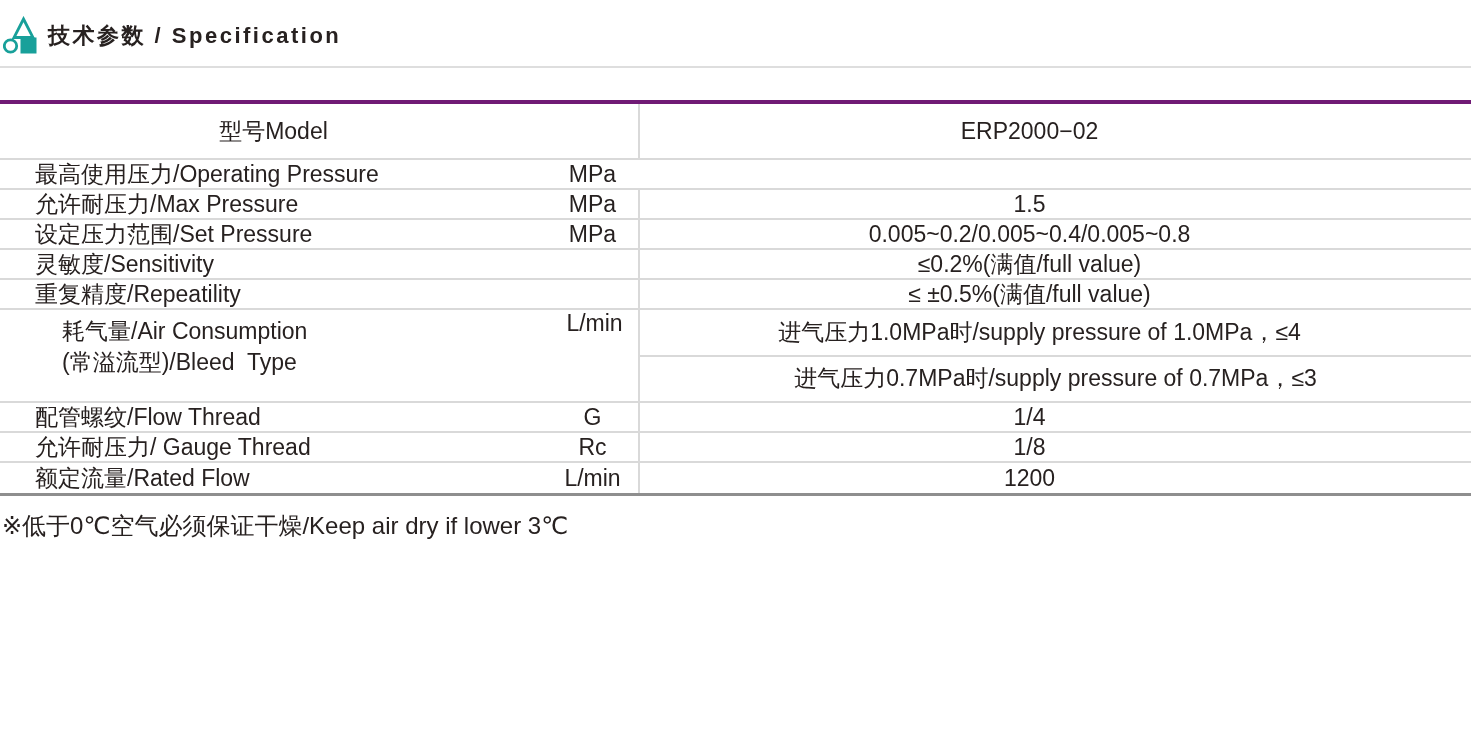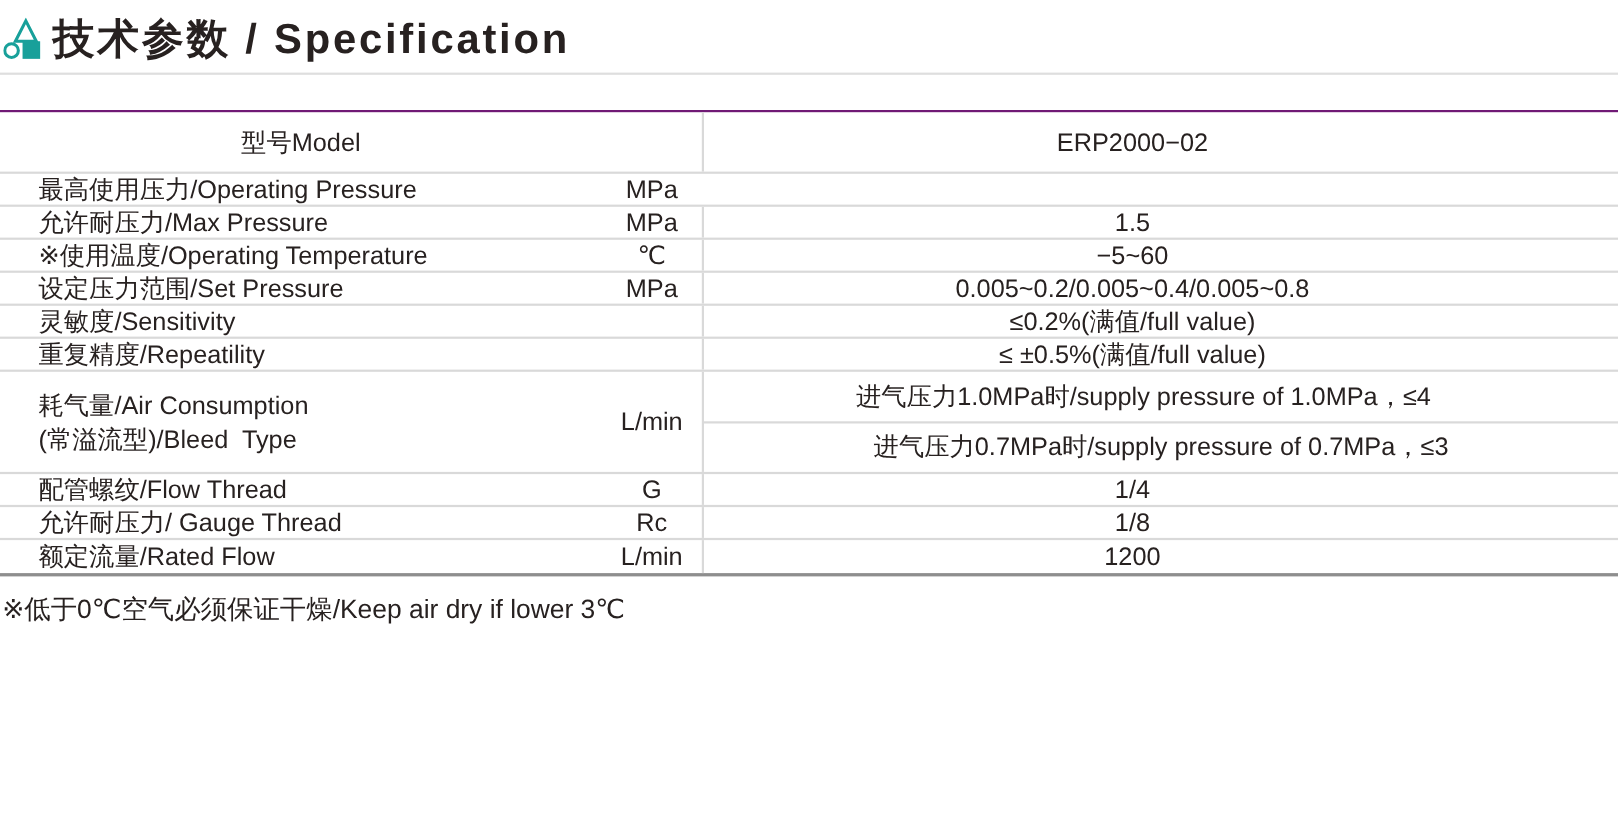--- a/index.html
+++ b/index.html
@@ -15,36 +15,36 @@
   
   .header {
     display: flex;
     align-items: center;
     gap: 9px;
     padding: 15px 0 0 3px;
     height: 41px;
   }
   .shapes-icon { width: 36px; height: 40px; flex: 0 0 auto; }
   .page-title {
-    font-size: 38px;
+    font-size: 22px;
     font-weight: bold;
     letter-spacing: 2.5px;
     white-space: nowrap;
   }
   .header-rule {
     margin: 10px 0 0 0;
     border: none;
     border-top: 2px solid #dedede;
     width: 100%;
   }
   
   .spec-table {
     margin-top: 32px;
     width: 100%;
-    border-top: 2px solid #701a75;
+    border-top: 4px solid #701a75;
     border-bottom: 3px solid #8e8e8e;
     box-sizing: border-box;
     font-size: 23px;
   }
   .t-row {
     display: flex;
     align-items: center;
     height: 30px;
     border-bottom: 2px solid #d9d9d9;
     box-sizing: border-box;
@@ -72,22 +72,23 @@
     text-align: center;
     border-left: 2px solid #d9d9d9;
     padding-right: 52px;
     box-sizing: border-box;
   }
   
   .t-row.air-row { height: 93px; align-items: stretch; }
   .air-left {
     width: 638px;
     display: flex;
-    align-items: center;
-    box-sizing: border-box;
+    align-items: flex-start;
+    box-sizing: border-box;
+    padding-left: 27px;
   }
   .air-labels {
     width: 547px;
     padding-left: 35px;
     box-sizing: border-box;
     display: flex;
     flex-direction: column;
     justify-content: space-around;
     padding-top: 6px;
     padding-bottom: 6px;
@@ -149,25 +150,20 @@
       <div class="c-label">最高使用压力/Operating Pressure</div>
       <div class="c-unit">MPa</div>
     </div>
 
     <div class="t-row">
       <div class="c-label">允许耐压力/Max Pressure</div>
       <div class="c-unit">MPa</div>
       <div class="c-value">1.5</div>
     </div>
 
-    <div class="t-row">
-      <div class="c-label">※使用温度/Operating Temperature</div>
-      <div class="c-unit">℃</div>
-      <div class="c-value">−5~60</div>
-    </div>
 
     <div class="t-row">
       <div class="c-label">设定压力范围/Set Pressure</div>
       <div class="c-unit">MPa</div>
       <div class="c-value">0.005~0.2/0.005~0.4/0.005~0.8</div>
     </div>
 
     <div class="t-row">
       <div class="c-label">灵敏度/Sensitivity</div>
       <div class="c-unit"></div>

